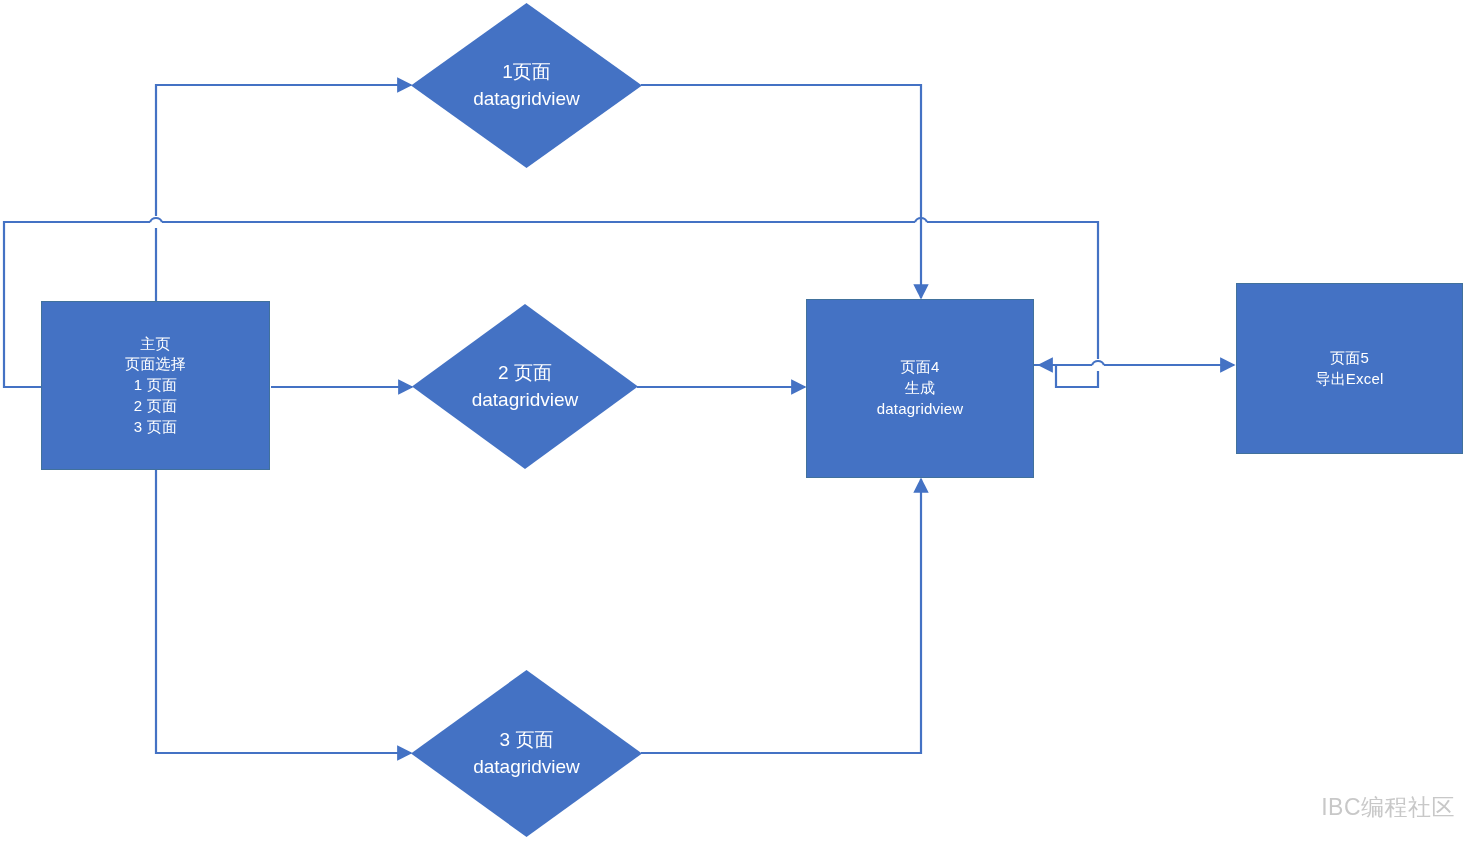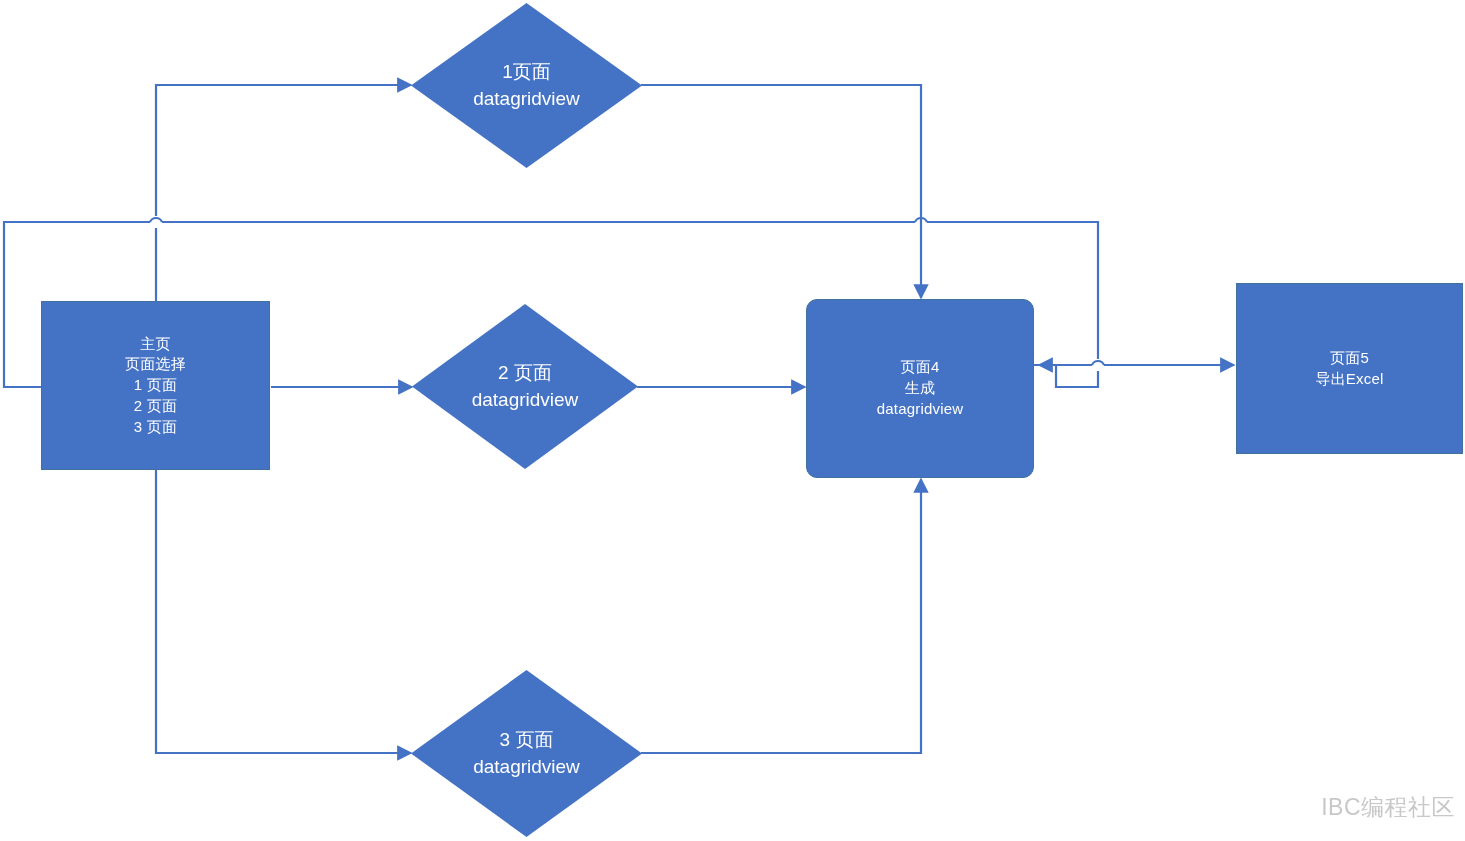--- a/index.html
+++ b/index.html
@@ -141,21 +141,21 @@
     <span class="label">2 页面
 datagridview</span>
   </div>
 
   <div class="diamond-wrap" style="left:411px; top:670px; width:231px; height:167px;">
     <div class="diamond-shape"></div>
     <span class="label">3 页面
 datagridview</span>
   </div>
 
-  <div class="node rect" style="left:806px; top:299px; width:228px; height:179px;border-radius:11px;">
+  <div class="node rect" style="left:806px; top:299px; width:228px; height:179px;">
     <span class="label">页面4
 生成
 datagridview</span>
   </div>
 
   <div class="node rect" style="left:1236px; top:283px; width:227px; height:171px;">
     <span class="label">页面5
 导出Excel</span>
   </div>
 

